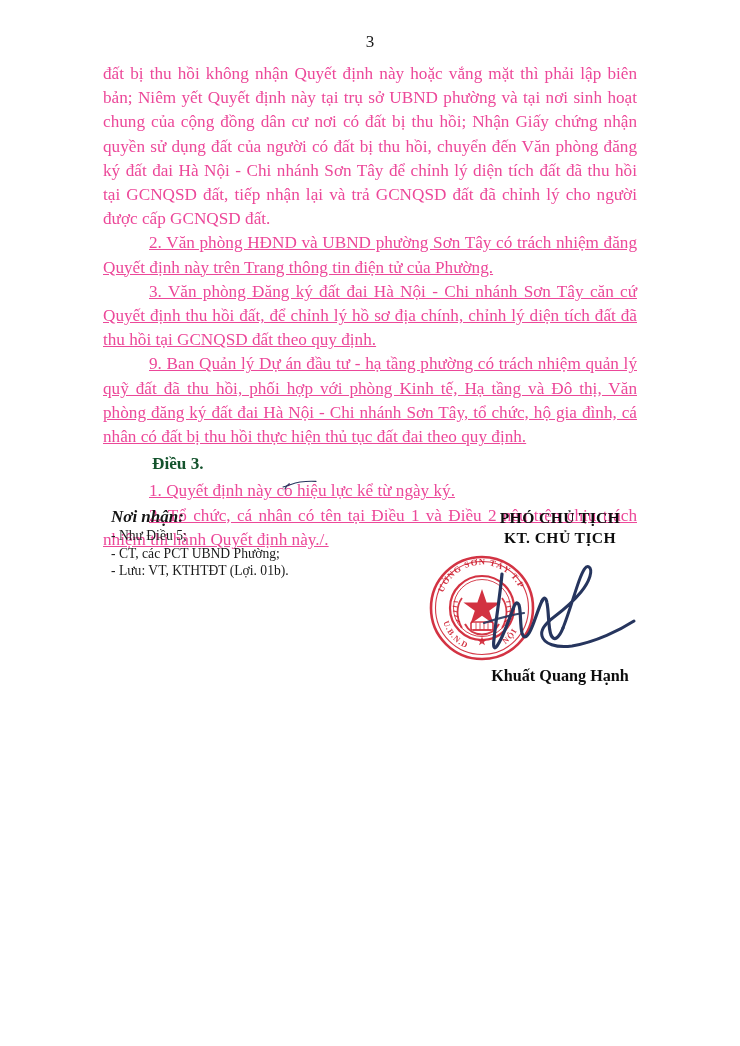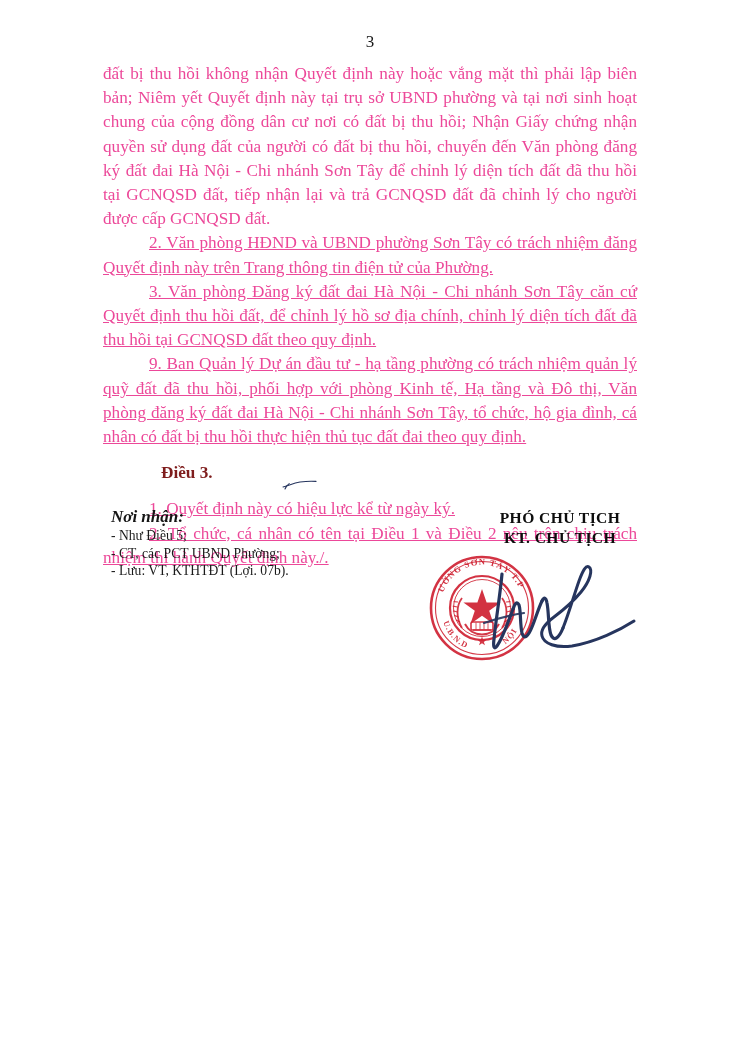--- a/index.html
+++ b/index.html
@@ -57,26 +57,26 @@
   }
   p.para.indent {
     text-indent: 46px;
     text-decoration: underline;
   }
   p.para.noindent {
     text-indent: 0;
   }
 
   .heading-dieu {
-    margin: 12px;
+    margin: 3px;
     font-size: 17.2px;
     line-height: 24.2px;
     font-weight: bold;
     text-indent: 46px;
-    color: #7f1d1d;
+    color: #14532d;
   }
 
   
   .flourish {
     position: absolute;
     left: 281px;
     top: 478px;
     width: 36px;
     height: 14px;
     pointer-events: none;
@@ -182,21 +182,21 @@
     <path d="M2,9 C7,8 12,5 19,4 C25,3.2 30,3 35,3.4" stroke="#26355e" stroke-width="1.1" fill="none" stroke-linecap="round"></path>
     <path d="M4,11 C5,8.5 6.4,6.8 8.2,5.6" stroke="#26355e" stroke-width="1.1" fill="none" stroke-linecap="round"></path>
   </svg>
 
   <div class="sig-zone">
 
     <div class="noi-nhan">
       <p class="noi-nhan-title">Nơi nhận:</p>
       <p class="noi-nhan-item">- Như Điều 5;</p>
       <p class="noi-nhan-item">- CT, các PCT UBND Phường;</p>
-      <p class="noi-nhan-item">- Lưu: VT, KTHTĐT (Lợi. 07b).</p>
+      <p class="noi-nhan-item">- Lưu: VT, KTHTĐT (Lợi. 01b).</p>
     </div>
 
     <div class="signer">
       <p class="signer-role">PHÓ CHỦ TỊCH</p>
       <p class="signer-role">KT. CHỦ TỊCH</p>
 
       <div class="sig-canvas">
 
         <svg width="280" height="115">
           <g transform="translate(62,57)">
@@ -244,16 +244,17 @@
                      C116,66 119,56 122,50" stroke-width="3.2"></path>
             <path d="M122,50 C124,46 126,46 127,52 C129,62 128,76 131,84 C134,91 139,87 143,77" stroke-width="3.2"></path>
             <path d="M143,77 C149,62 154,44 159,30 C163,19 166,14 169,16 C173,19 170,30 161,41
                      C152,52 142,60 134,66 C126,72 120,78 122,85 C124,93 136,97 152,95
                      C176,91 200,79 214,70" stroke-width="3"></path>
             <path d="M64,72 C76,68 90,64 104,62" stroke-width="2.2" opacity="0.9"></path>
           </g>
         </svg>
       </div>
 
+      <p class="signer-name">Khuất Quang Hạnh</p>
     </div>
 
   </div>
 </div>
 
 </body></html>

